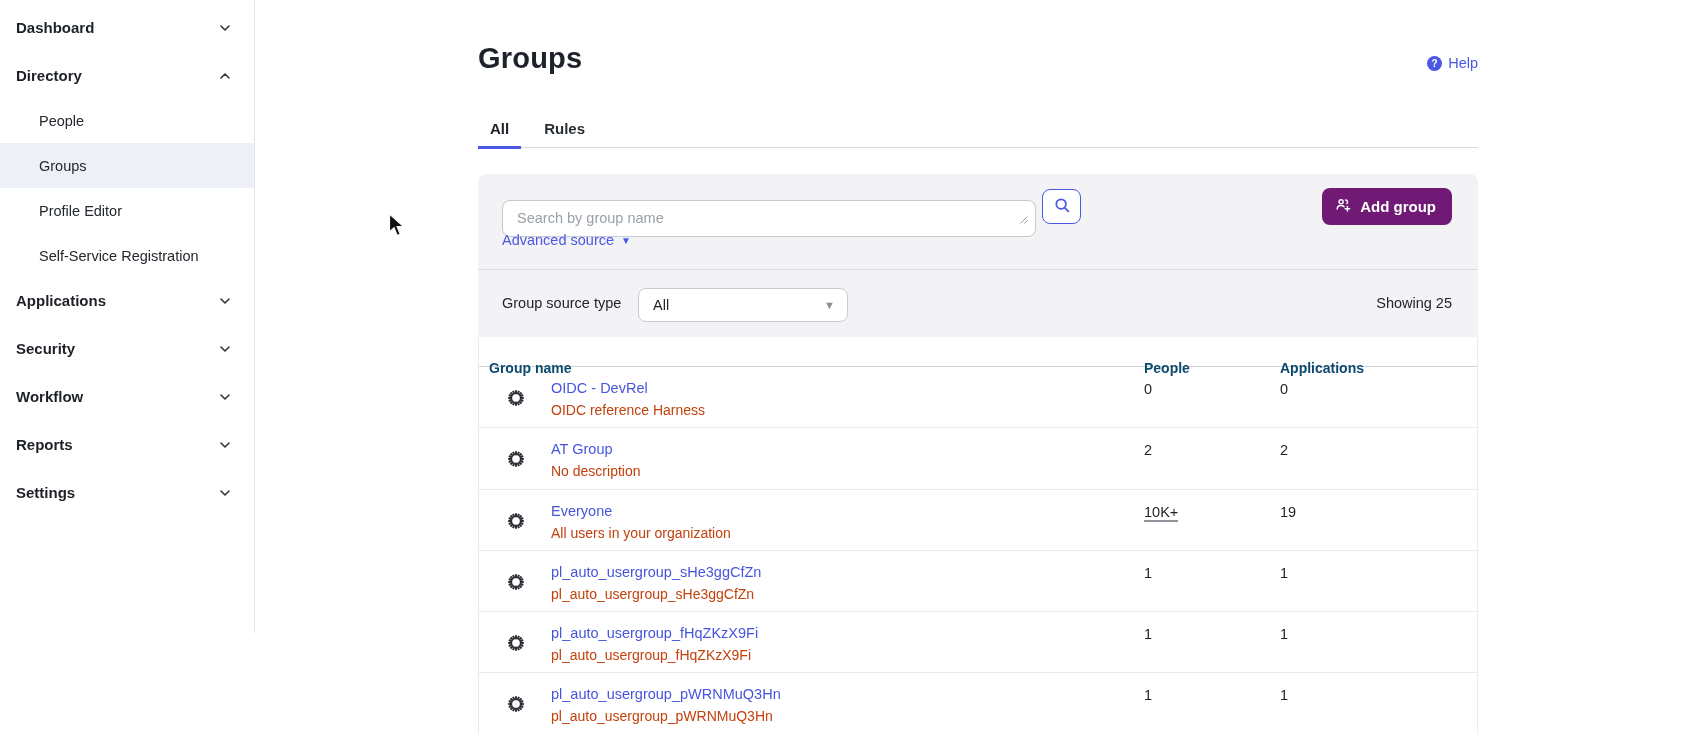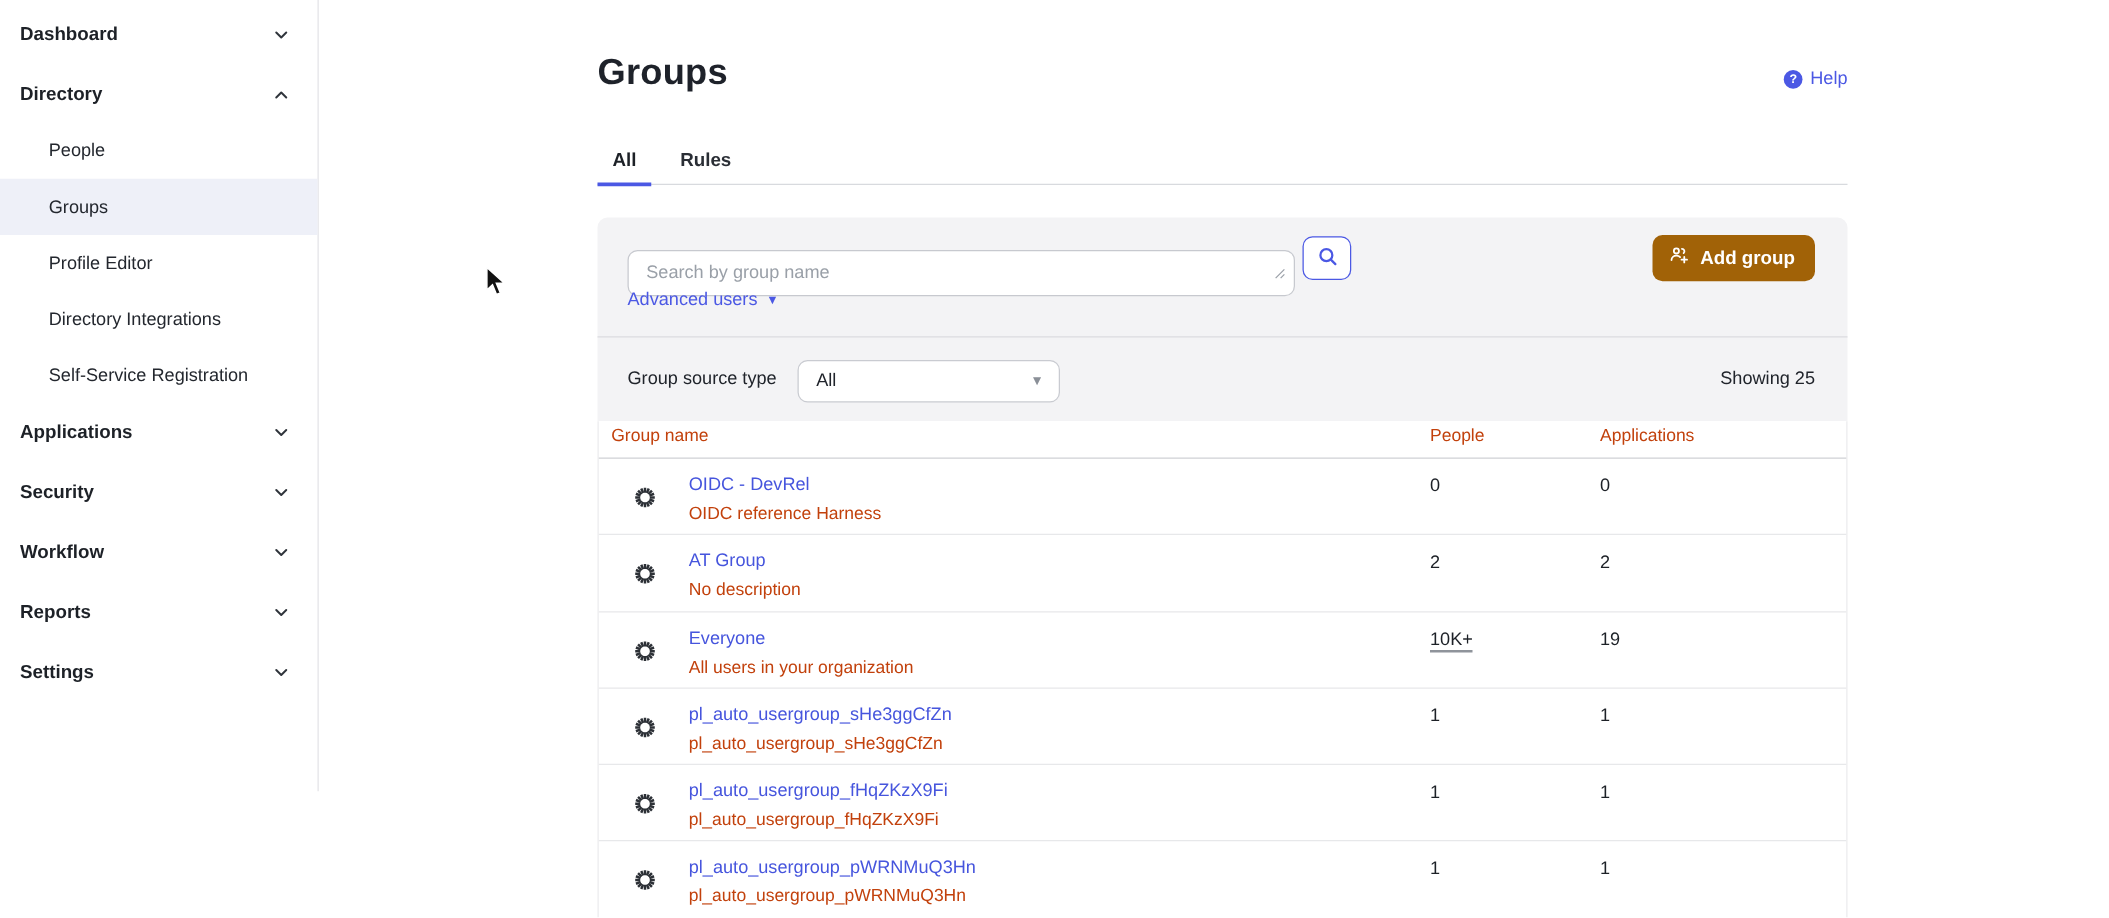--- a/index.html
+++ b/index.html
@@ -48,38 +48,38 @@
                 padding:9px 24px 0 14px; color:#20242b; overflow:hidden;margin-top:11px; }
   .search-box::placeholder { color:#9aa0a8; }
   .resize-grip { position:absolute; left:540px; top:37px; pointer-events:none; }
   .search-btn { position:absolute; left:564px; top:15px; width:39px; height:35px;
                 background:#fff; border:1.5px solid #4b58e4; border-radius:8px;
                 display:flex; align-items:center; justify-content:center; cursor:pointer; }
   .adv-search { position:absolute; left:24px; top:58px; color:#4b58e4; font-size:14.5px;
                 display:flex; align-items:center; gap:7px; cursor:pointer; }
   .adv-caret { font-size:10px; color:#4b58e4; }
   .add-group-btn { position:absolute; right:26px; top:14px; height:37px; padding:0 16px 0 13px;
-                   background:#a16207; color:#fff; border:none; border-radius:8px;
+                   background:#701a75; color:#fff; border:none; border-radius:8px;
                    font-family:"Liberation Sans", sans-serif; font-size:15px; font-weight:700;
                    display:flex; align-items:center; gap:8px; cursor:pointer; }
   .filter-row { position:absolute; left:0; right:0; top:95px; height:68px;
                 border-top:1px solid #dcdce0; }
   .filter-label { position:absolute; left:24px; top:25px; font-size:14.5px; color:#20242b; }
   .filter-select { position:absolute; left:160px; top:18px; width:210px; height:34px;
                    background:#fff; border:1px solid #c9cbd1; border-radius:8px;
                    display:flex; align-items:center; padding:0 12px 0 14px;
                    font-size:14.5px; color:#20242b; cursor:pointer; }
   .filter-caret { margin-left:auto; color:#8a8f97; font-size:11px; }
   .showing { position:absolute; right:26px; top:25px; font-size:14.5px; color:#20242b; }
 
   
   .gtable { position:absolute; left:223px; top:337px; width:1000px; height:397px;
             background:#fff; border-left:1px solid #ececee; border-right:1px solid #ececee; }
   .thead { position:relative; height:30px; border-bottom:1px solid #cfd1d5; }
-  .th { position:absolute; top:3px; font-size:14px; font-weight:400; color:#c2410c; }
+  .th { position:absolute; top:23px; font-size:14px; font-weight:700; color:#0c4a6e; }
   .th.c-name  { left:10px; }
   .th.c-people{ left:665px; }
   .th.c-apps  { left:801px; }
   .tbody { position:relative; }
   .trow { position:relative; height:61.3px; border-bottom:1px solid #e7e8ea; }
   .trow:last-child { border-bottom:none; }
   .gicon { position:absolute; left:27px; top:21px; width:20px; height:20px; }
   .gtext { position:absolute; left:72px; top:11px; }
   .gname { font-size:14.5px; color:#4655dd; text-decoration:none; cursor:pointer;
            display:inline-block; line-height:21px; }
@@ -123,24 +123,20 @@
     <div class="side-item sub selected">
       <span class="side-label">Groups</span>
 
     </div>
 
     <div class="side-item sub">
       <span class="side-label">Profile Editor</span>
 
     </div>
 
-    <div class="side-item sub">
-      <span class="side-label">Directory Integrations</span>
-
-    </div>
 
     <div class="side-item sub">
       <span class="side-label">Self-Service Registration</span>
 
     </div>
 
 
 
     <div class="side-item top">
       <span class="side-label">Applications</span>
@@ -218,21 +214,21 @@
         </span>
         <button class="search-btn">
           <span>
             <svg width="18" height="18" viewBox="0 0 20 20" fill="none" stroke="#4b58e4" stroke-width="2" stroke-linecap="round">
               <circle cx="9" cy="9" r="5.3"></circle>
               <line x1="13.2" y1="13.2" x2="17" y2="17"></line>
             </svg>
           </span>
         </button>
         <div class="adv-search">
-          <span>Advanced users</span>
+          <span>Advanced source</span>
           <span class="adv-caret">▼</span>
         </div>
         <button class="add-group-btn">
           <span>
             <svg width="17" height="17" viewBox="0 0 20 20" fill="none" stroke="#ffffff" stroke-width="1.7" stroke-linecap="round" stroke-linejoin="round">
               <circle cx="7.2" cy="5.6" r="2.4"></circle>
               <path d="M2.6 14.2c0-2.6 2.1-4.2 4.6-4.2 1.4 0 2.7.5 3.5 1.4"></path>
               <path d="M12.4 3.6a2.3 2.3 0 0 1 1.6 4"></path>
               <line x1="14.6" y1="11.2" x2="14.6" y2="16.4"></line>
               <line x1="12" y1="13.8" x2="17.2" y2="13.8"></line>

